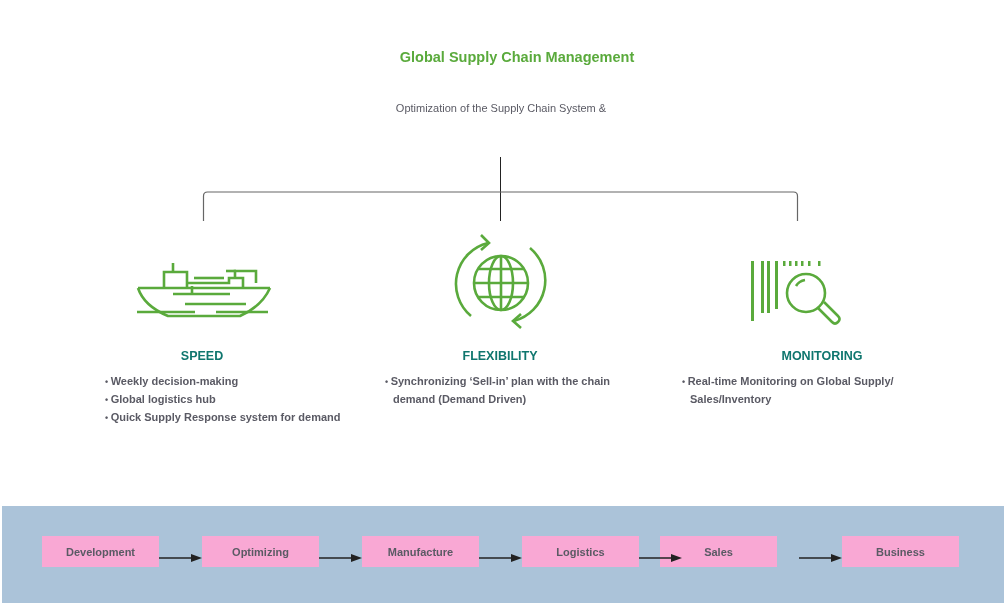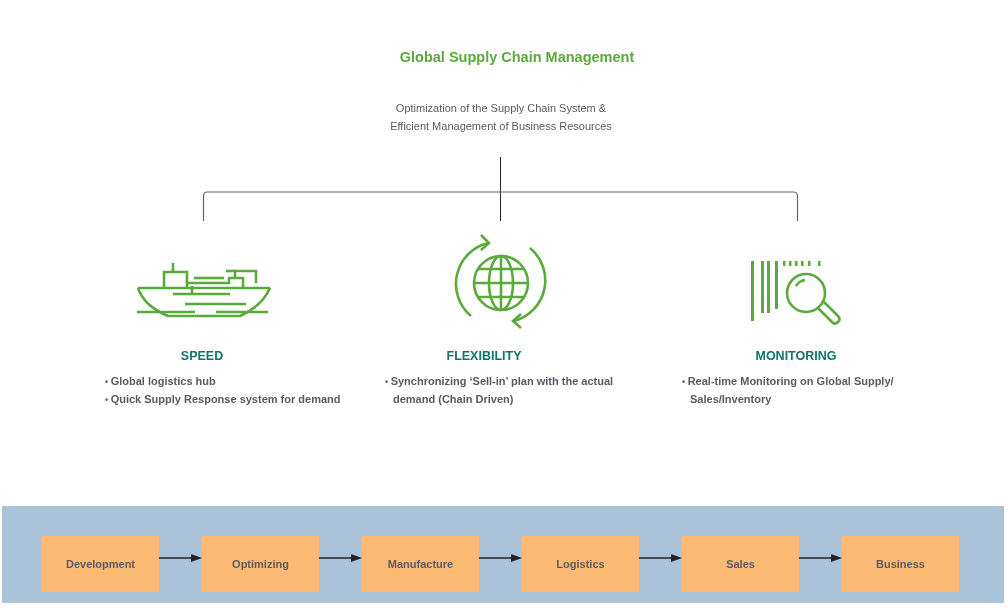--- a/index.html
+++ b/index.html
@@ -6,30 +6,29 @@
   body { width:1008px; height:608px; position:relative; overflow:hidden; font-family:"Liberation Sans", sans-serif; color:#5a5a64; }
   .title { position:absolute; left:0; width:1002px; top:49px; text-align:center; color:#5aaa3c; font-weight:bold; font-size:14.5px;margin-left:16px; }
   .subtitle { position:absolute; left:0; width:1002px; top:99px; text-align:center; color:#5a5a64; font-weight:normal; font-size:11px; line-height:18px; }
   svg.connectors { position:absolute; left:0; top:0; }
   .icon { position:absolute; }
   .col-title { position:absolute; font-weight:bold; font-size:12.5px; color:#0f766e; text-align:center; }
   .bullets { position:absolute; font-weight:bold; font-size:11px; line-height:17px; color:#5a5a64; margin:0; padding:0; list-style:none; }
   .bullets li { padding-left:8px; text-indent:-8px; }
   .bullets li::before { content:"• "; font-size:9px; }
   .band { position:absolute; left:2px; top:506px; width:1002px; height:97px; background:#abc3d9; }
-  .step { position:absolute; top:536px; height:56px; width:117px; background:#fdba74; display:flex; align-items:center; justify-content:center; font-weight:bold; font-size:11px; color:#5a5a64; }
+  .step { position:absolute; top:536px; height:31px; width:117px; background:#f9a8d4; display:flex; align-items:center; justify-content:center; font-weight:bold; font-size:11px; color:#5a5a64; }
   .arrow { position:absolute; top:553px; height:10px; }
 </style>
 </head>
 <body>
 
 <div class="title">Global Supply Chain Management</div>
 <div class="subtitle">
   <div>Optimization of the Supply Chain System &amp;</div>
-  <div>Efficient Management of Business Resources</div>
 </div>
 
 <svg class="connectors" width="1008" height="240">
   <line x1="500.5" y1="157" x2="500.5" y2="221" stroke="#222" stroke-width="1"></line>
   <path d="M203.5 221 V196 Q203.5 192 207.5 192 H793.5 Q797.5 192 797.5 196 V221" fill="none" stroke="#666" stroke-width="1.2"></path>
 </svg>
 
 <svg class="icon" style="left:130px;top:258px" width="145" height="64" viewBox="0 0 145 64">
   <g fill="none" stroke="#5aaa3c" stroke-width="2.6">
     <path d="M43 5 V14"></path>
@@ -78,40 +77,41 @@
   </g>
   <g fill="none" stroke="#5aaa3c" stroke-width="2.6">
     <circle cx="58" cy="35" r="19"></circle>
     <path d="M48 28 Q51 23 57 22"></path>
     <path d="M70 50 L84 64 Q87 67 90 64 Q93 61 90 58 L76 44"></path>
   </g>
 </svg>
 
 <div class="col-title" style="left:140px;width:124px;top:349px">SPEED</div>
 <ul class="bullets" style="left:105px;top:373px;width:270px">
+  <li>Weekly decision-making</li>
   <li>Global logistics hub</li>
   <li>Quick Supply Response system for demand</li>
 </ul>
 
-<div class="col-title" style="left:422px;width:124px;top:349px">FLEXIBILITY</div>
+<div class="col-title" style="left:438px;width:124px;top:349px">FLEXIBILITY</div>
 <ul class="bullets" style="left:385px;top:373px;width:262px">
-  <li>Synchronizing ‘Sell-in’ plan with the actual demand (Chain Driven)</li>
+  <li>Synchronizing ‘Sell-in’ plan with the chain demand (Demand Driven)</li>
 </ul>
 
-<div class="col-title" style="left:734px;width:124px;top:349px">MONITORING</div>
+<div class="col-title" style="left:760px;width:124px;top:349px">MONITORING</div>
 <ul class="bullets" style="left:682px;top:373px;width:240px">
   <li>Real-time Monitoring on Global Supply/ Sales/Inventory</li>
 </ul>
 
 <div class="band"></div>
 <div class="step" style="left:42px">Development</div>
 <div class="step" style="left:202px">Optimizing</div>
 <div class="step" style="left:362px">Manufacture</div>
 <div class="step" style="left:522px">Logistics</div>
-<div class="step" style="left:682px">Sales</div>
+<div class="step" style="left:660px">Sales</div>
 <div class="step" style="left:842px">Business</div>
 
 <svg class="arrow" style="left:159px" width="43" height="10">
     <line x1="0" y1="5" x2="34" y2="5" stroke="#222" stroke-width="1.3"></line>
     <polygon points="32,1 43,5 32,9" fill="#222"></polygon>
   </svg>
 <svg class="arrow" style="left:319px" width="43" height="10">
     <line x1="0" y1="5" x2="34" y2="5" stroke="#222" stroke-width="1.3"></line>
     <polygon points="32,1 43,5 32,9" fill="#222"></polygon>
   </svg>

